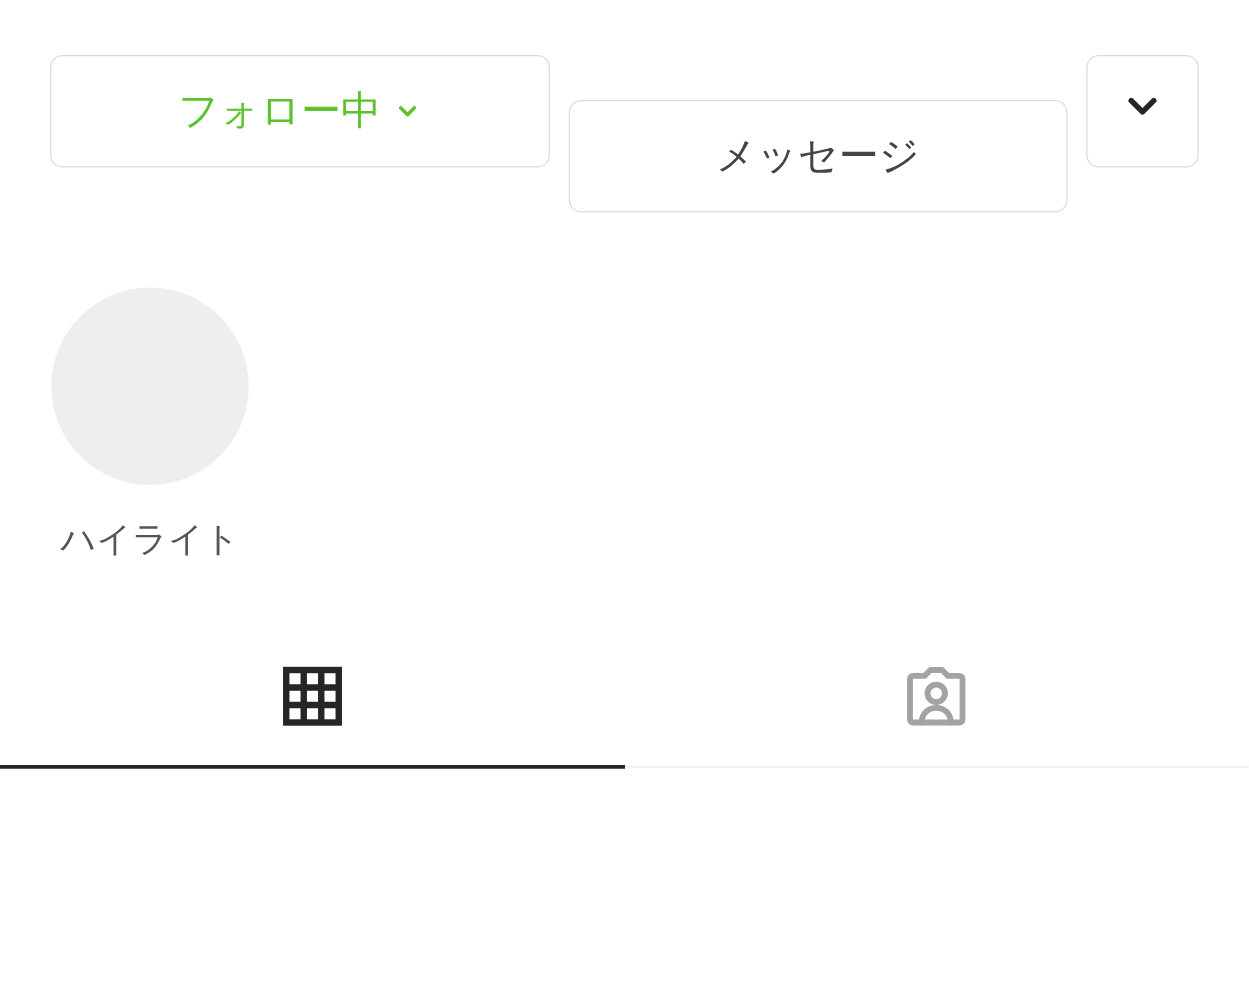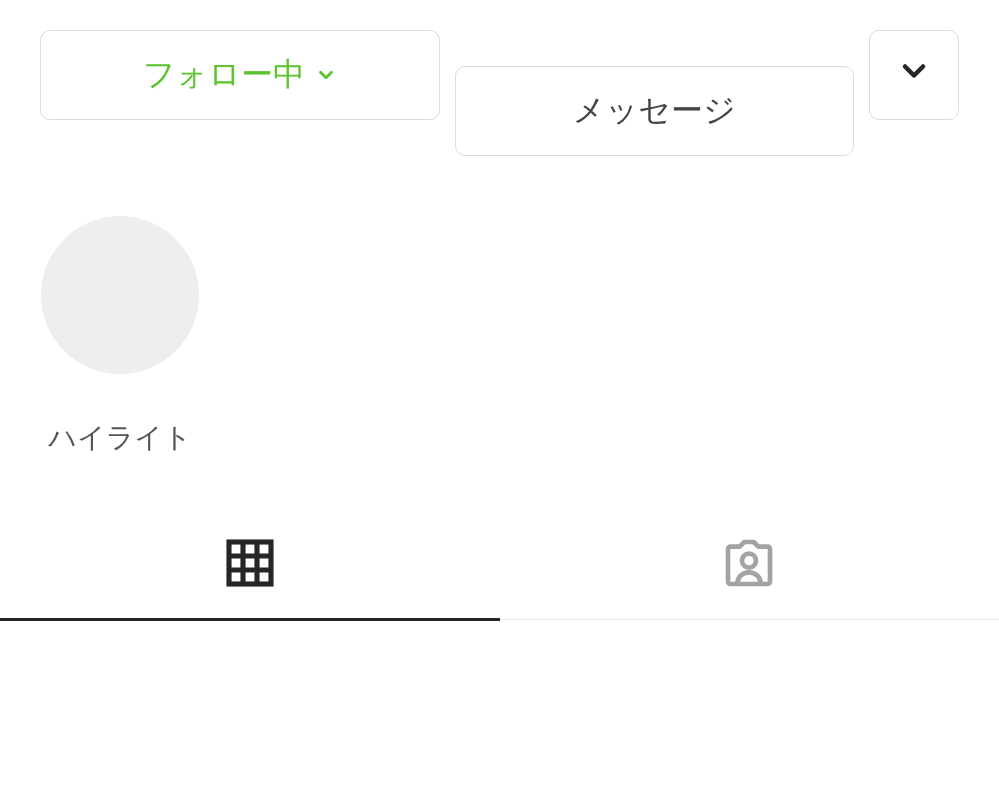--- a/index.html
+++ b/index.html
@@ -13,21 +13,21 @@
       width: 999px;
       height: 789px;
       overflow: hidden;
     }
     .container {
       padding: 0;
     }
     .button-row {
       display: flex;
       gap: 15px;
-      padding: 30px 40px 0 40px;
+      padding: 44px 40px 0 40px;
       justify-content: space-between;
     }
     .btn {
       border: 1.5px solid #dbdbdb;
       border-radius: 10px;
       background: #ffffff;
       height: 90px;
       display: flex;
       align-items: center;
       justify-content: center;
@@ -60,21 +60,20 @@
     }
     .highlights-section {
       margin-top: 60px;
       padding-left: 40px;
     }
     .highlight-item {
       display: flex;
       flex-direction: column;
       align-items: center;
       width: 160px;
-      gap: 20px;
     }
     .highlight-circle {
       width: 158px;
       height: 158px;
       border-radius: 50%;
       background: #eeeeee;
     }
     .highlight-label {
       margin-top: 25px;
       font-size: 28px;

